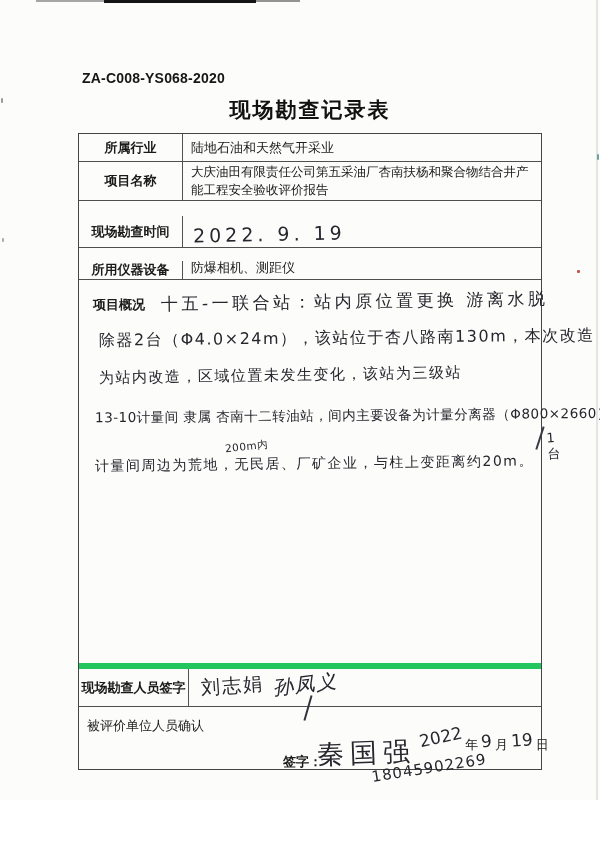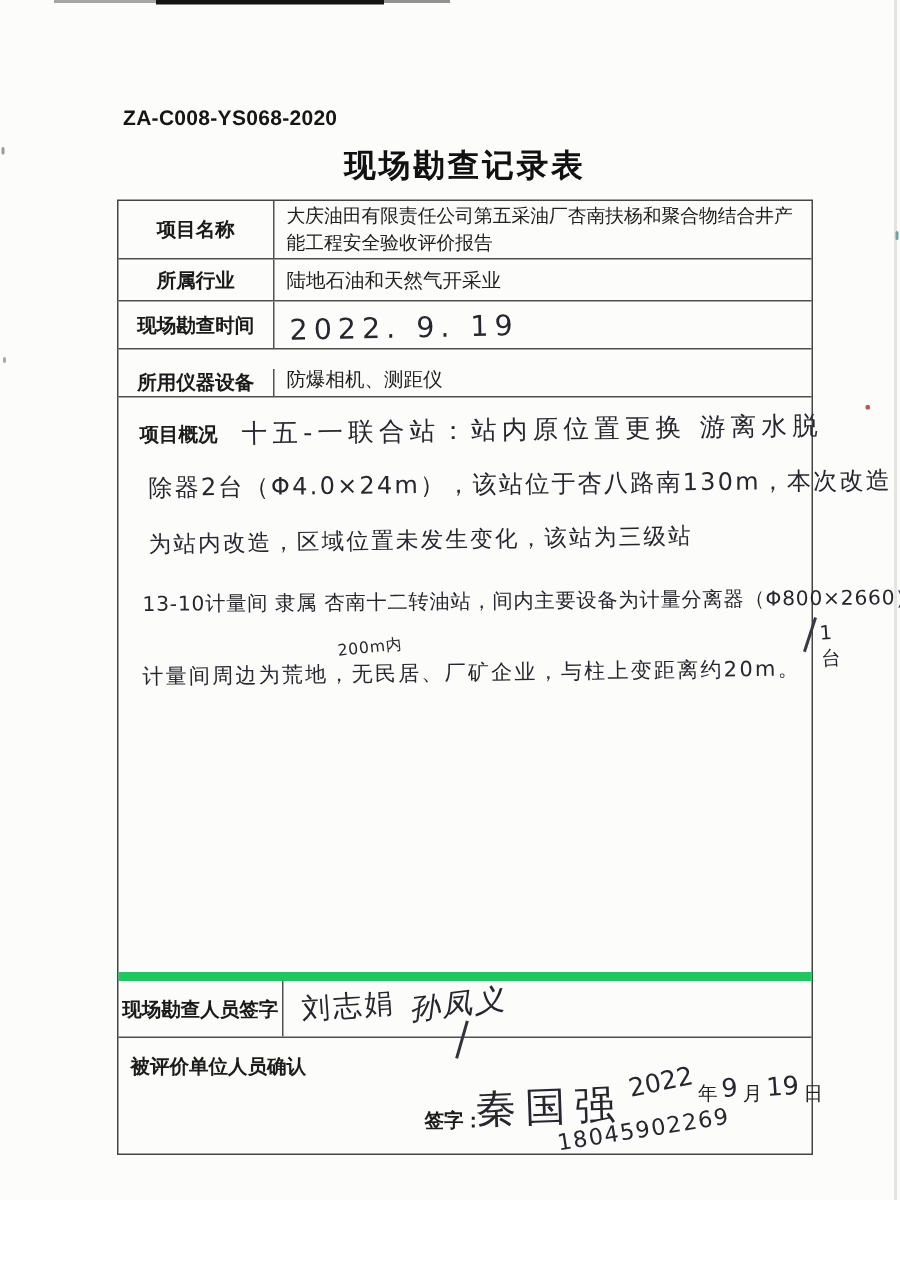--- a/index.html
+++ b/index.html
@@ -69,21 +69,21 @@
   .ov-insert{position:absolute;left:146px;top:160px;font-size:10.5px;letter-spacing:.5px;transform:rotate(-6deg);}
 
   .sign-row{height:38px;justify-content:center;}
   .sign-row .lbl{width:110px;}
   .sig-area{position:relative;flex:1;}
   .sig-0{position:absolute;left:12px;top:4px;font-size:19px;letter-spacing:2px;transform:rotate(-4deg);}
   .sig-1{position:absolute;left:86px;top:2px;font-size:20px;letter-spacing:1px;transform:skewX(-14deg) rotate(-7deg);}
   .sig-stroke{position:absolute;left:118px;top:26px;width:1.5px;height:26px;background:#33333b;transform:rotate(16deg);}
 
   .confirm-row{position:relative;height:78px;border-bottom:none;}
-  .cf-label{position:absolute;left:8px;top:10px;font-weight:bold;font-size:13px;text-align:center;}
+  .cf-label{position:absolute;left:8px;top:10px;font-weight:normal;font-size:13px;text-align:center;}
   .cf-sign-prefix{position:absolute;left:204px;top:46px;font-size:13px;font-weight:bold;}
   .cf-name{position:absolute;left:238px;top:28px;font-size:27px;letter-spacing:6px;transform:rotate(-2deg);}
   .cf-phone{position:absolute;left:292px;top:52px;font-size:15px;letter-spacing:1px;transform:rotate(-9deg);}
   .cf-date{position:absolute;left:340px;top:24px;white-space:nowrap;}
   .cf-date .num{font-size:17px;position:relative;}
   .cf-yr{transform:rotate(-12deg);display:inline-block;top:-4px;}
   .cf-mo{display:inline-block;top:0px;transform:rotate(-5deg);}
   .cf-dy{display:inline-block;top:-1px;transform:rotate(-4deg);}
   .cf-date .unit{font-size:13px;color:#202020;font-family:"Liberation Serif","DejaVu Serif",serif;position:relative;top:2px;margin:0 3px;}
 </style>
@@ -100,31 +100,31 @@
   <div class="speck speck-l1"></div>
   <div class="speck speck-l2"></div>
   <div class="speck speck-red"></div>
   <div class="speck speck-teal"></div>
 
   <div class="doc-code">ZA-C008-YS068-2020</div>
   <div class="title">现场勘查记录表</div>
 
   <div class="form-table">
 
+    <div class="row" style="height:28px;">
+      <div class="lbl">所属行业</div>
+      <div class="val">陆地石油和天然气开采业</div>
+    </div>
+
     <div class="row" style="height:39px;">
       <div class="lbl">项目名称</div>
       <div class="val small">大庆油田有限责任公司第五采油厂杏南扶杨和聚合物结合井产能工程安全验收评价报告</div>
     </div>
 
-    <div class="row" style="height:28px;">
-      <div class="lbl">所属行业</div>
-      <div class="val">陆地石油和天然气开采业</div>
-    </div>
-
-    <div class="row" style="height:32px;">
+    <div class="row" style="height:32px;margin-top:15px;">
       <div class="lbl">现场勘查时间</div>
       <div class="val hw hw-date">2022. 9. 19</div>
     </div>
 
     <div class="row" style="height:32px;align-items:flex-end;">
       <div class="lbl">所用仪器设备</div>
       <div class="val">防爆相机、测距仪</div>
     </div>
 
     <div class="overview">

